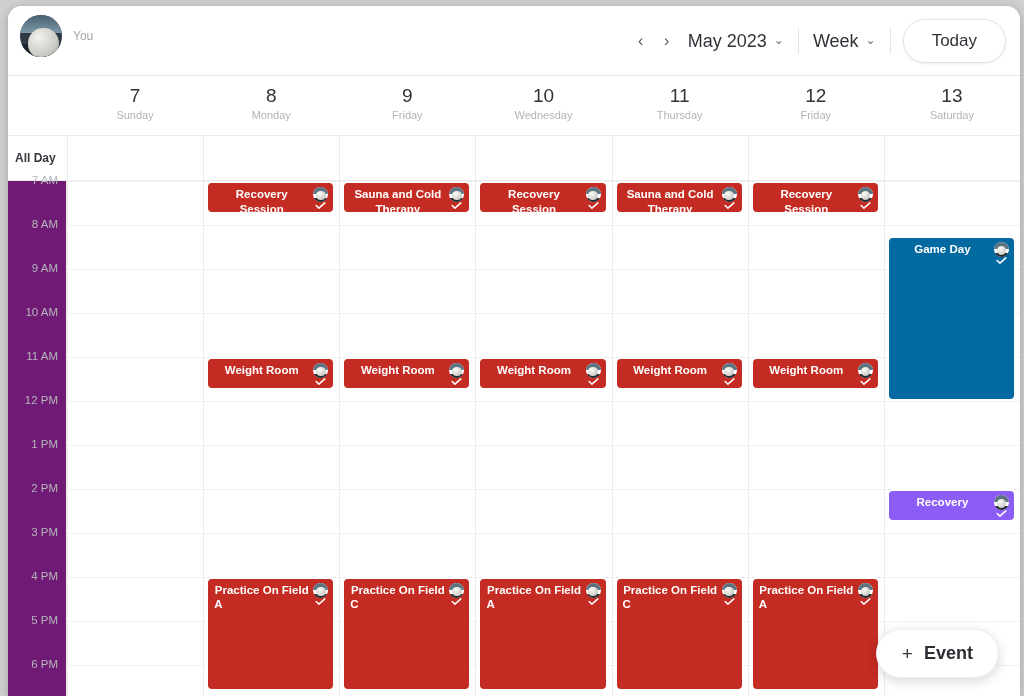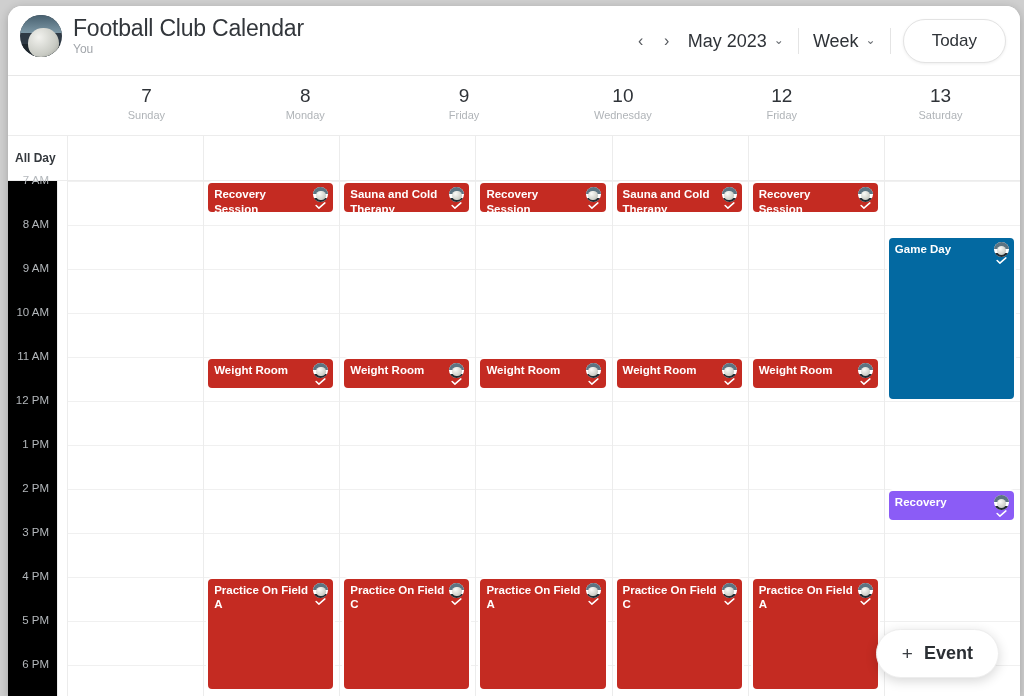--- a/index.html
+++ b/index.html
@@ -168,38 +168,38 @@
     position: absolute;
     left: 7px; top: 15px;
     font-size: 12px;
     font-weight: bold;
     color: #34383d;
   }
 
   .timecol {
     position: absolute;
     left: 0; top: 45px;
-    width: 50px;
+    width: 59px;
     bottom: 0;
     border-right: 1px solid #ececec;
-    background: #000000;
+    background: #701a75;
     z-index: 3;
   }
   .tlabel {
     position: absolute;
     right: 8px;
     font-size: 11.5px;
     color: #b3b7bb;
     transform: translateY(-7px);
     white-space: nowrap;
   }
 
   .canvas {
     position: absolute;
-    left: 59px; top: 45px; right: 0; bottom: 0;
+    left: 59px; top: 45px; right: 0; bottom: 0; text-align: center;
   }
   .hline {
     position: absolute;
     left: 0; right: 0;
     height: 1px;
     background: #f0f0f0;
   }
   .vline {
     position: absolute;
     top: 0; bottom: 0;
@@ -295,21 +295,20 @@
 <div id="app">
 
   <div class="header">
     <div class="brand">
       <div class="avatar">
         <div class="sky"></div>
           <div class="dark"></div>
           <div class="ball"></div>
       </div>
       <div class="brand-text">
-        <div class="title">Football Club Calendar</div>
         <div class="subtitle">You</div>
       </div>
     </div>
 
     <div class="nav">
       <div class="arrow">‹</div>
       <div class="arrow">›</div>
       <div class="period">
         <span>May 2023</span>
         <span class="caret">⌄</span>
@@ -337,20 +336,24 @@
         </div>
         <div class="daycol">
           <div class="daynum">9</div>
           <div class="dayname">Friday</div>
         </div>
         <div class="daycol">
           <div class="daynum">10</div>
           <div class="dayname">Wednesday</div>
         </div>
         <div class="daycol">
+          <div class="daynum">11</div>
+          <div class="dayname">Thursday</div>
+        </div>
+        <div class="daycol">
           <div class="daynum">12</div>
           <div class="dayname">Friday</div>
         </div>
         <div class="daycol">
           <div class="daynum">13</div>
           <div class="dayname">Saturday</div>
         </div>
       </div>
   </div>
 

